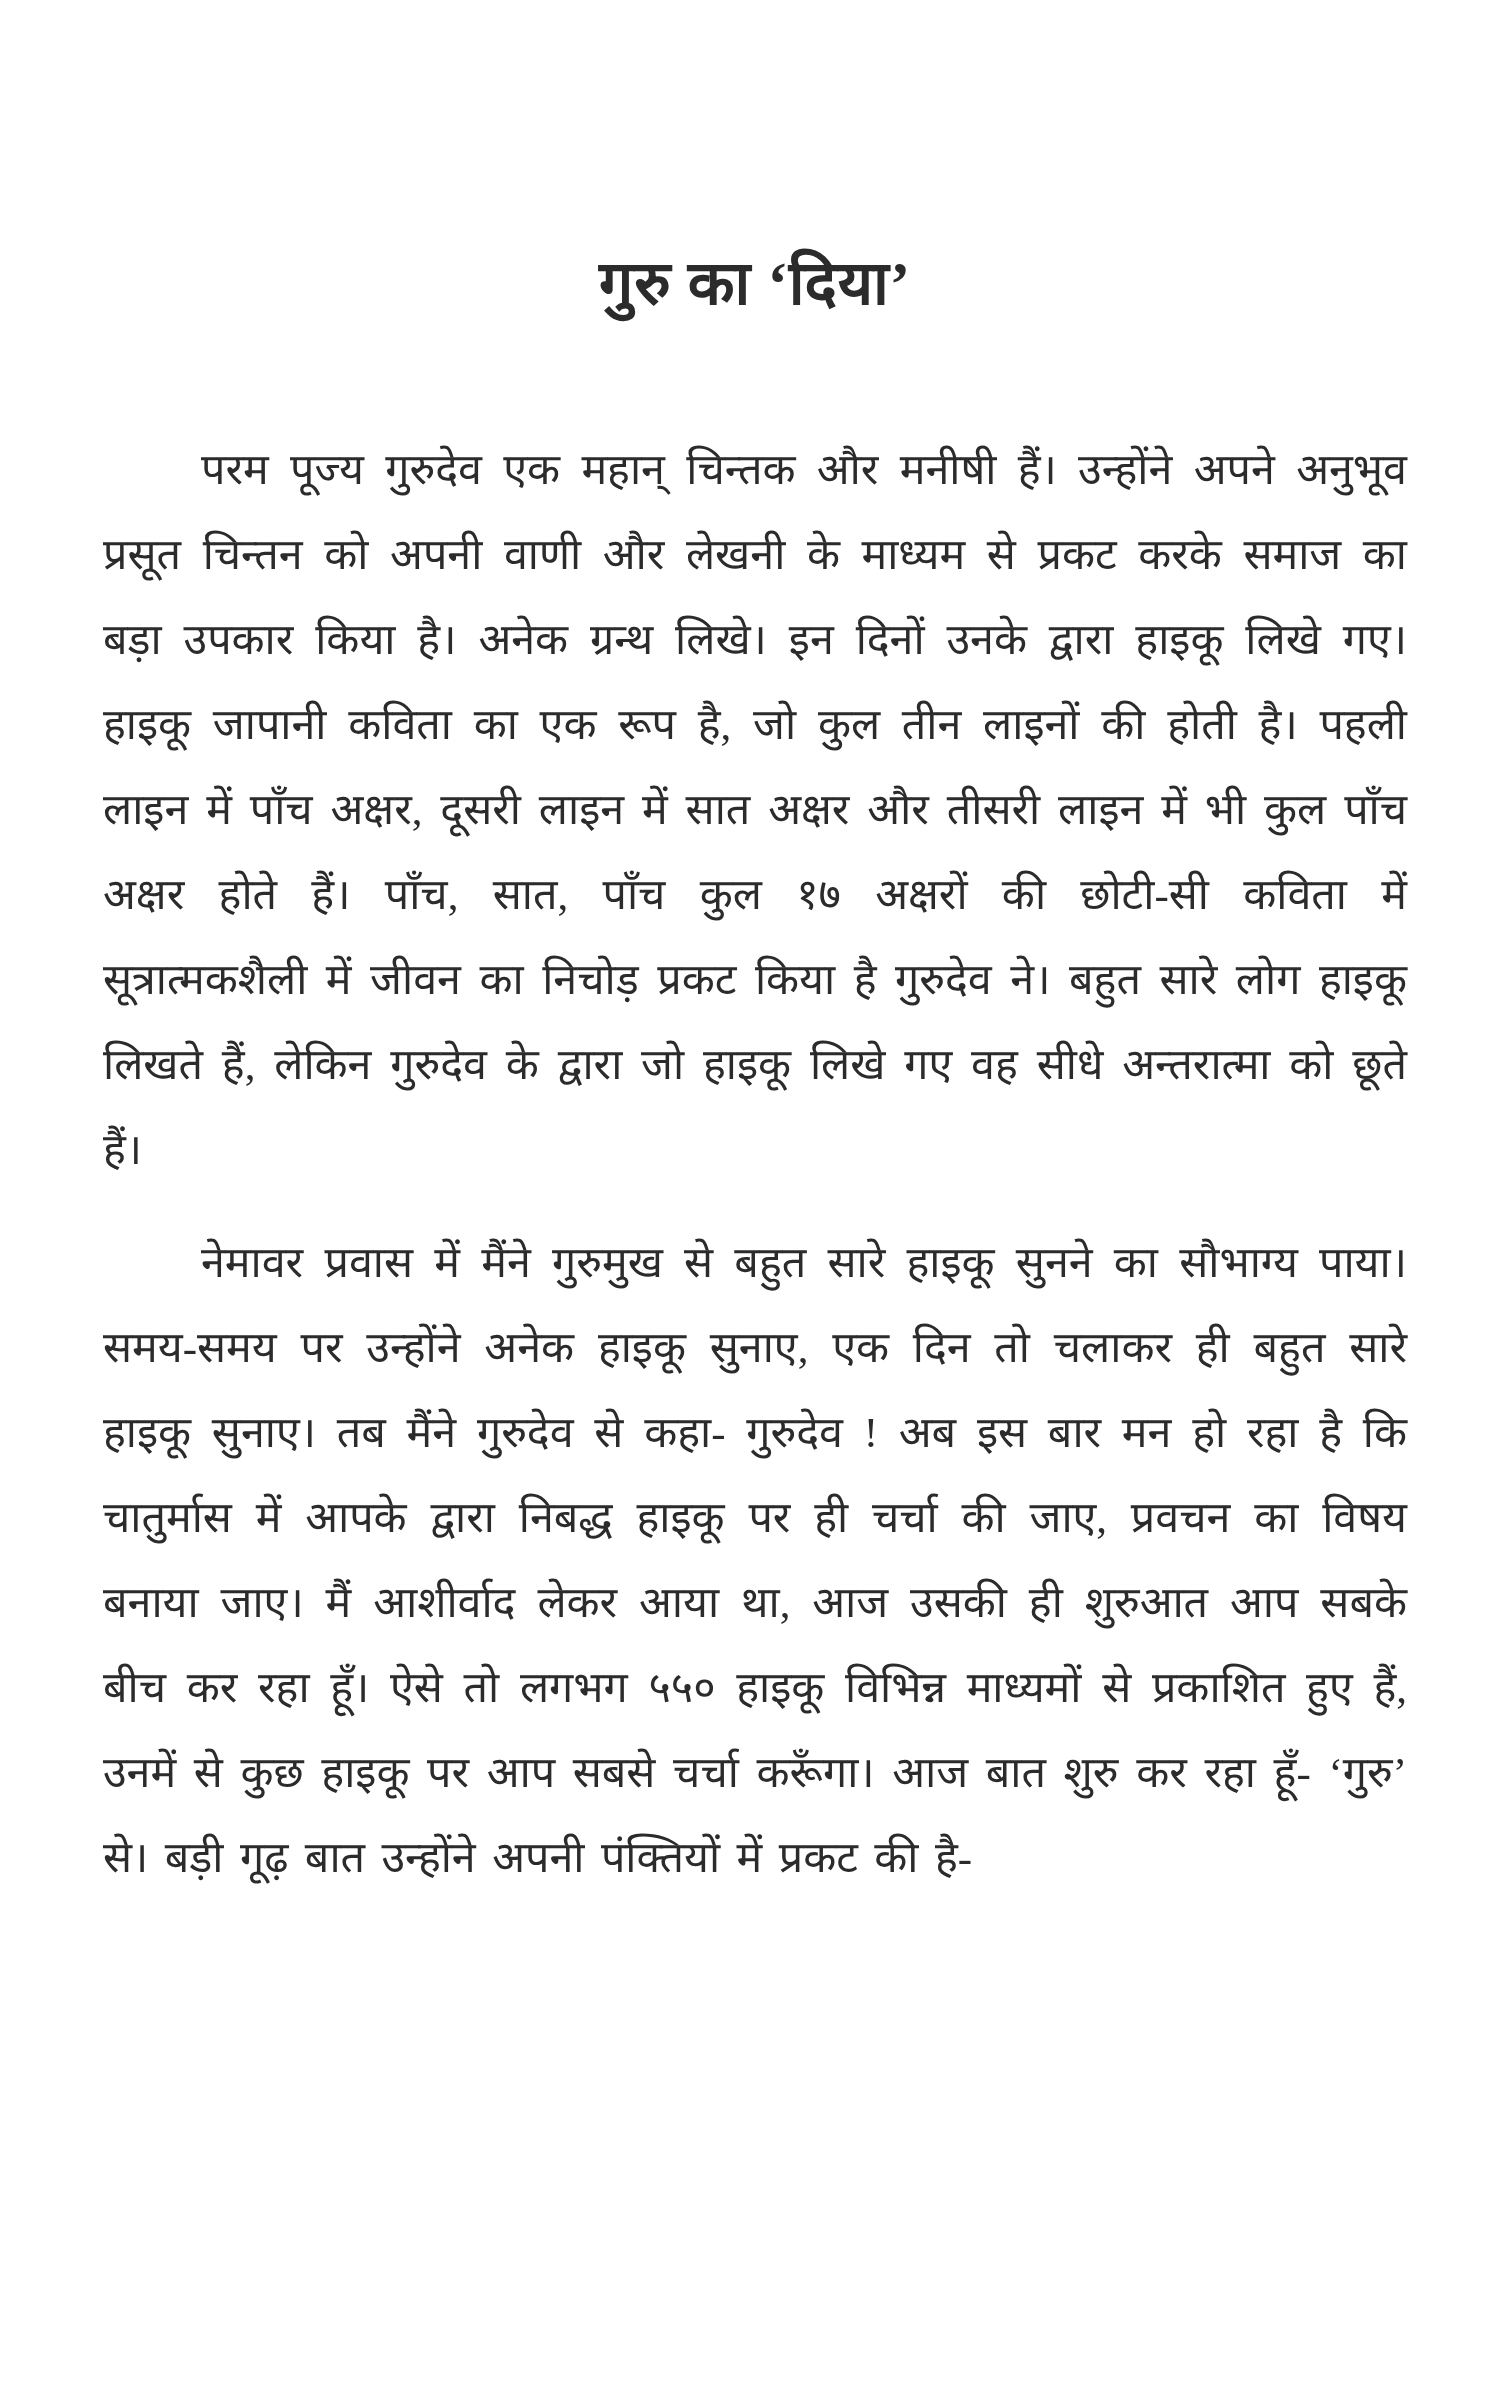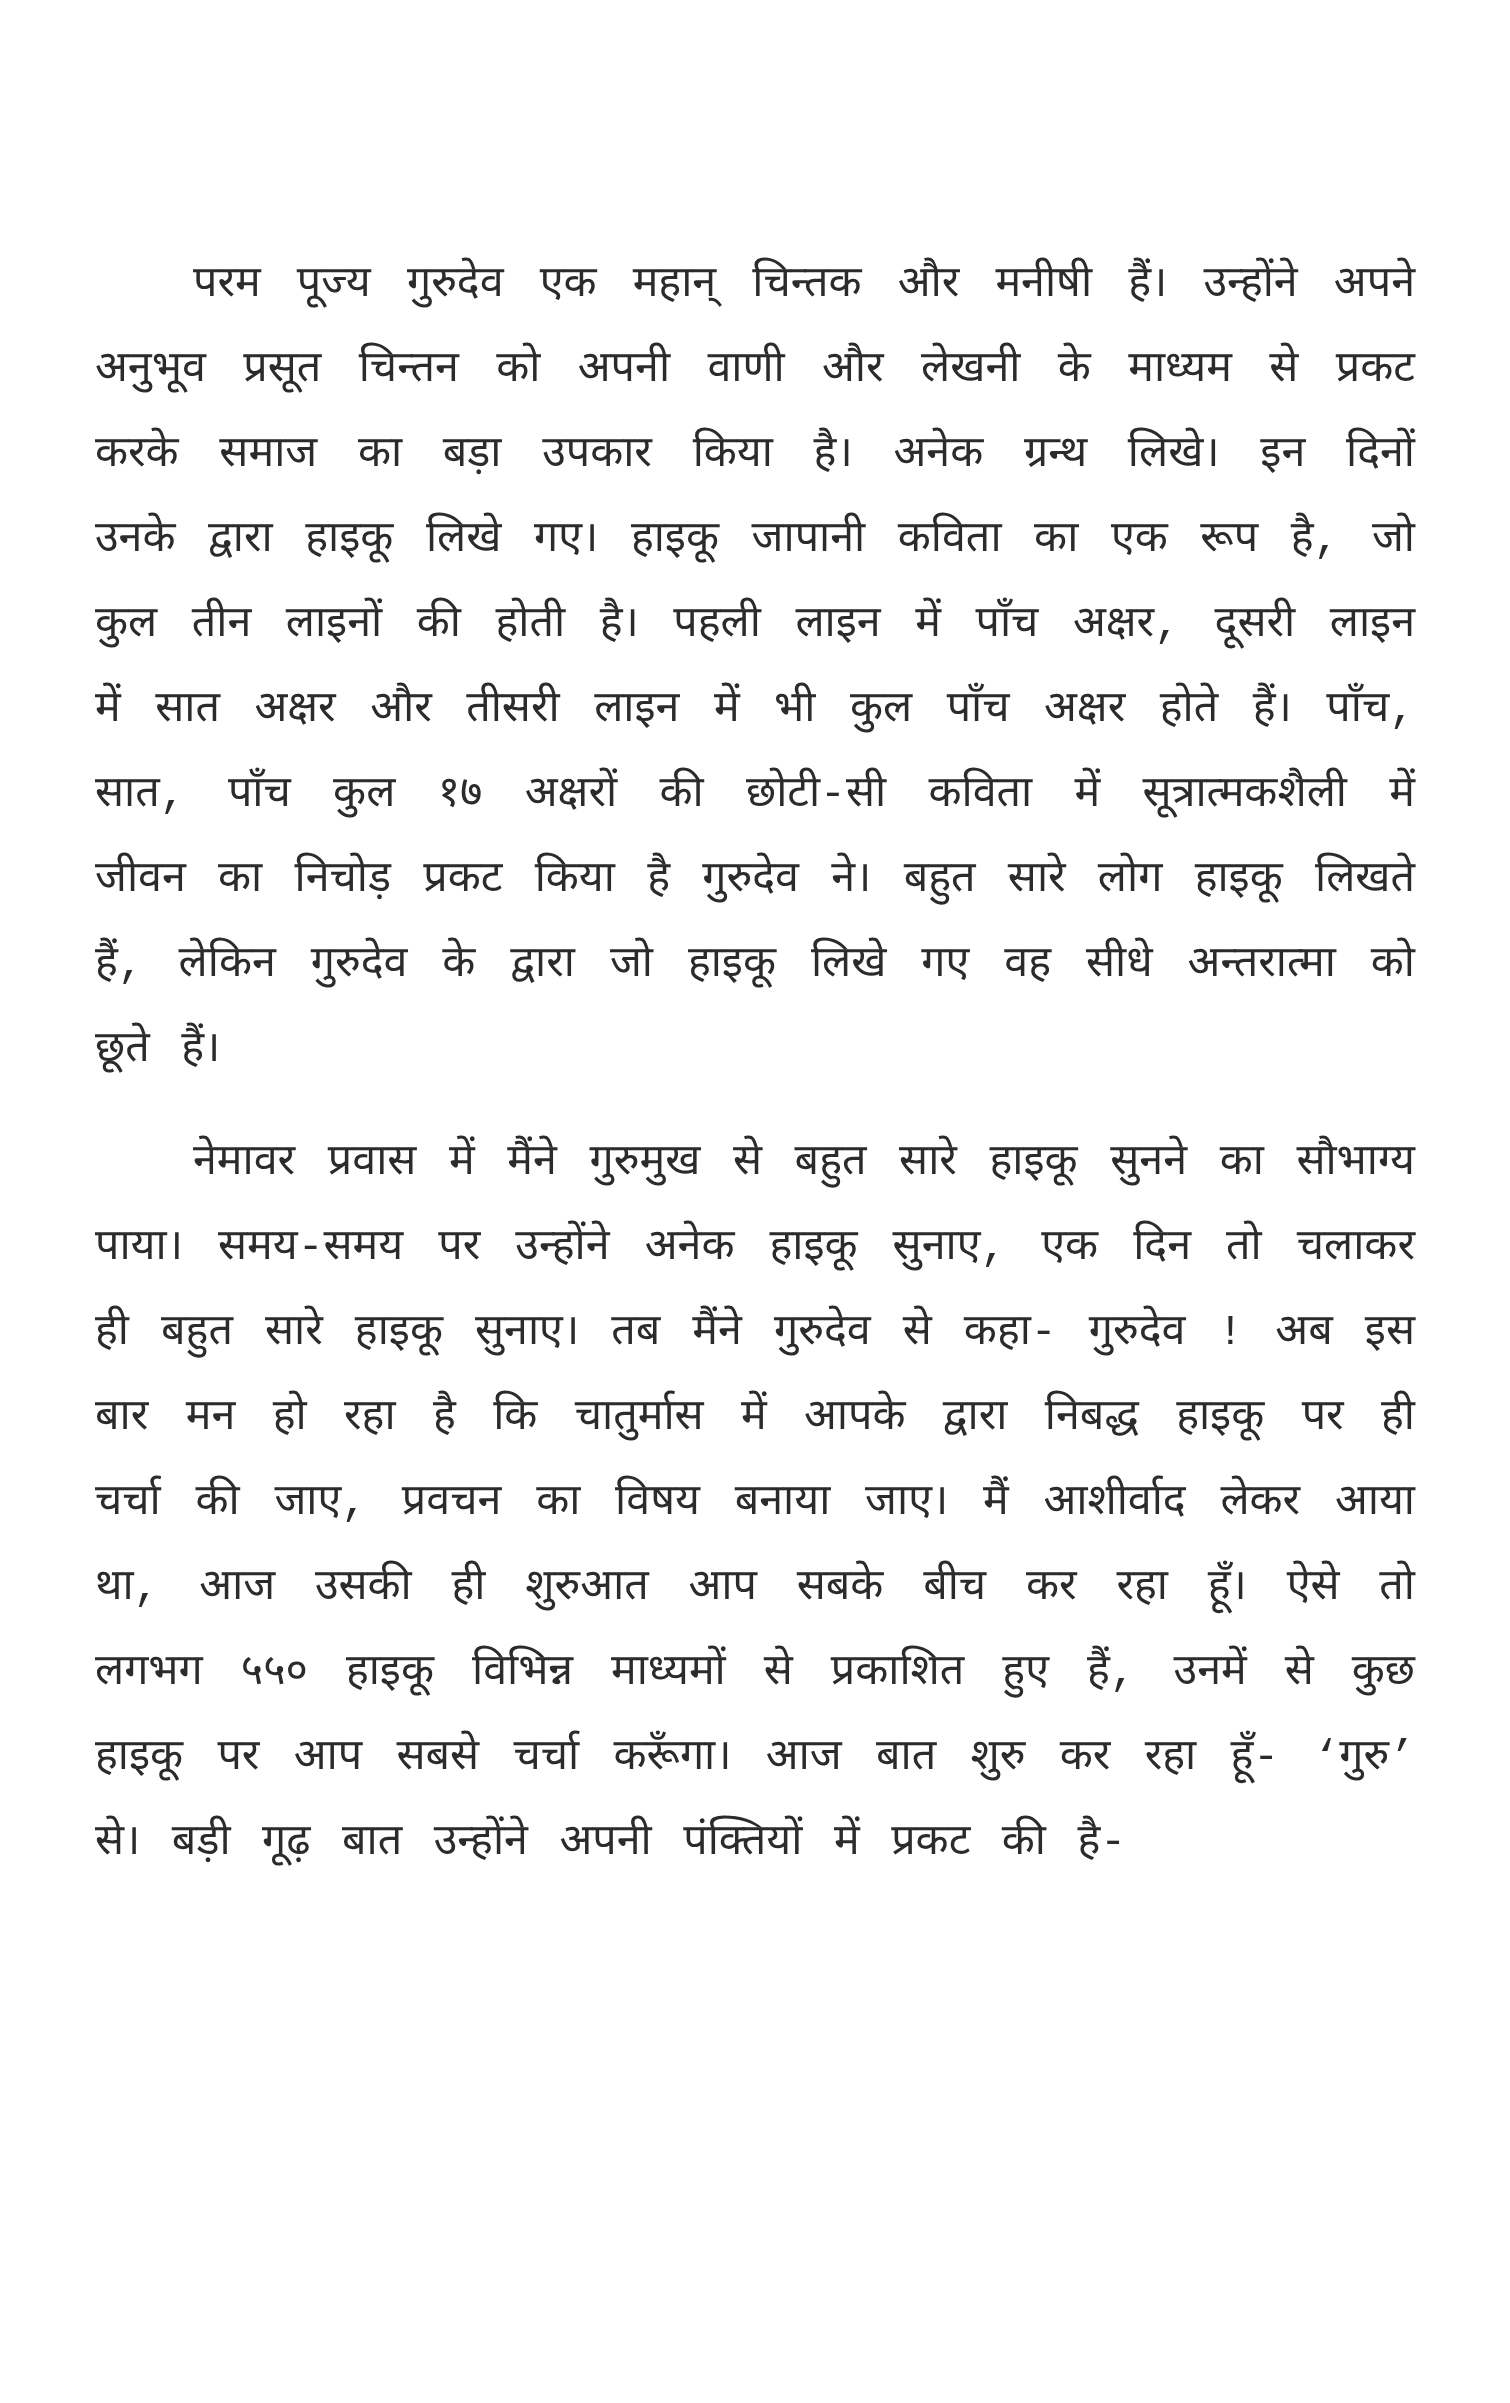--- a/index.html
+++ b/index.html
@@ -23,22 +23,21 @@
   }
   .page-title {
     margin: 0 0 98px 0;
     text-align: center;
     font-size: 61px;
     line-height: 91px;
     font-weight: 700;
     letter-spacing: 0.9px;
   }
   .body-text {
-    margin: 4px;
-    font-family: Liberation Mono, monospace;
+    margin: 12px;
   }
   .para {
     margin: 0;
     font-size: 43px;
     line-height: 85px;
     text-align: justify;
     text-indent: 98px;
     word-spacing: 5.7px;
   }
   .para + .para {
@@ -53,20 +52,21 @@
   }
   .poem-line {
     display: block;
   }
 </style>
 </head>
 <body>
 
 <div class="page">
 
+  <h1 class="page-title">गुरु का ‘दिया’</h1>
 
   <div class="body-text">
     <p class="para">परम पूज्य गुरुदेव एक महान् चिन्तक और मनीषी हैं। उन्होंने अपने अनुभूव प्रसूत चिन्तन को अपनी वाणी और लेखनी के माध्यम से प्रकट करके समाज का बड़ा उपकार किया है। अनेक ग्रन्थ लिखे। इन दिनों उनके द्वारा हाइकू लिखे गए। हाइकू जापानी कविता का एक रूप है, जो कुल तीन लाइनों की होती है। पहली लाइन में पाँच अक्षर, दूसरी लाइन में सात अक्षर और तीसरी लाइन में भी कुल पाँच अक्षर होते हैं। पाँच, सात, पाँच कुल १७ अक्षरों की छोटी-सी कविता में सूत्रात्मकशैली में जीवन का निचोड़ प्रकट किया है गुरुदेव ने। बहुत सारे लोग हाइकू लिखते हैं, लेकिन गुरुदेव के द्वारा जो हाइकू लिखे गए वह सीधे अन्तरात्मा को छूते हैं।</p>
     <p class="para">नेमावर प्रवास में मैंने गुरुमुख से बहुत सारे हाइकू सुनने का सौभाग्य पाया। समय-समय पर उन्होंने अनेक हाइकू सुनाए, एक दिन तो चलाकर ही बहुत सारे हाइकू सुनाए। तब मैंने गुरुदेव से कहा- गुरुदेव ! अब इस बार मन हो रहा है कि चातुर्मास में आपके द्वारा निबद्ध हाइकू पर ही चर्चा की जाए, प्रवचन का विषय बनाया जाए। मैं आशीर्वाद लेकर आया था, आज उसकी ही शुरुआत आप सबके बीच कर रहा हूँ। ऐसे तो लगभग ५५० हाइकू विभिन्न माध्यमों से प्रकाशित हुए हैं, उनमें से कुछ हाइकू पर आप सबसे चर्चा करूँगा। आज बात शुरु कर रहा हूँ- ‘गुरु’ से। बड़ी गूढ़ बात उन्होंने अपनी पंक्तियों में प्रकट की है-</p>
   </div>
 
 
 </div>
 
 

